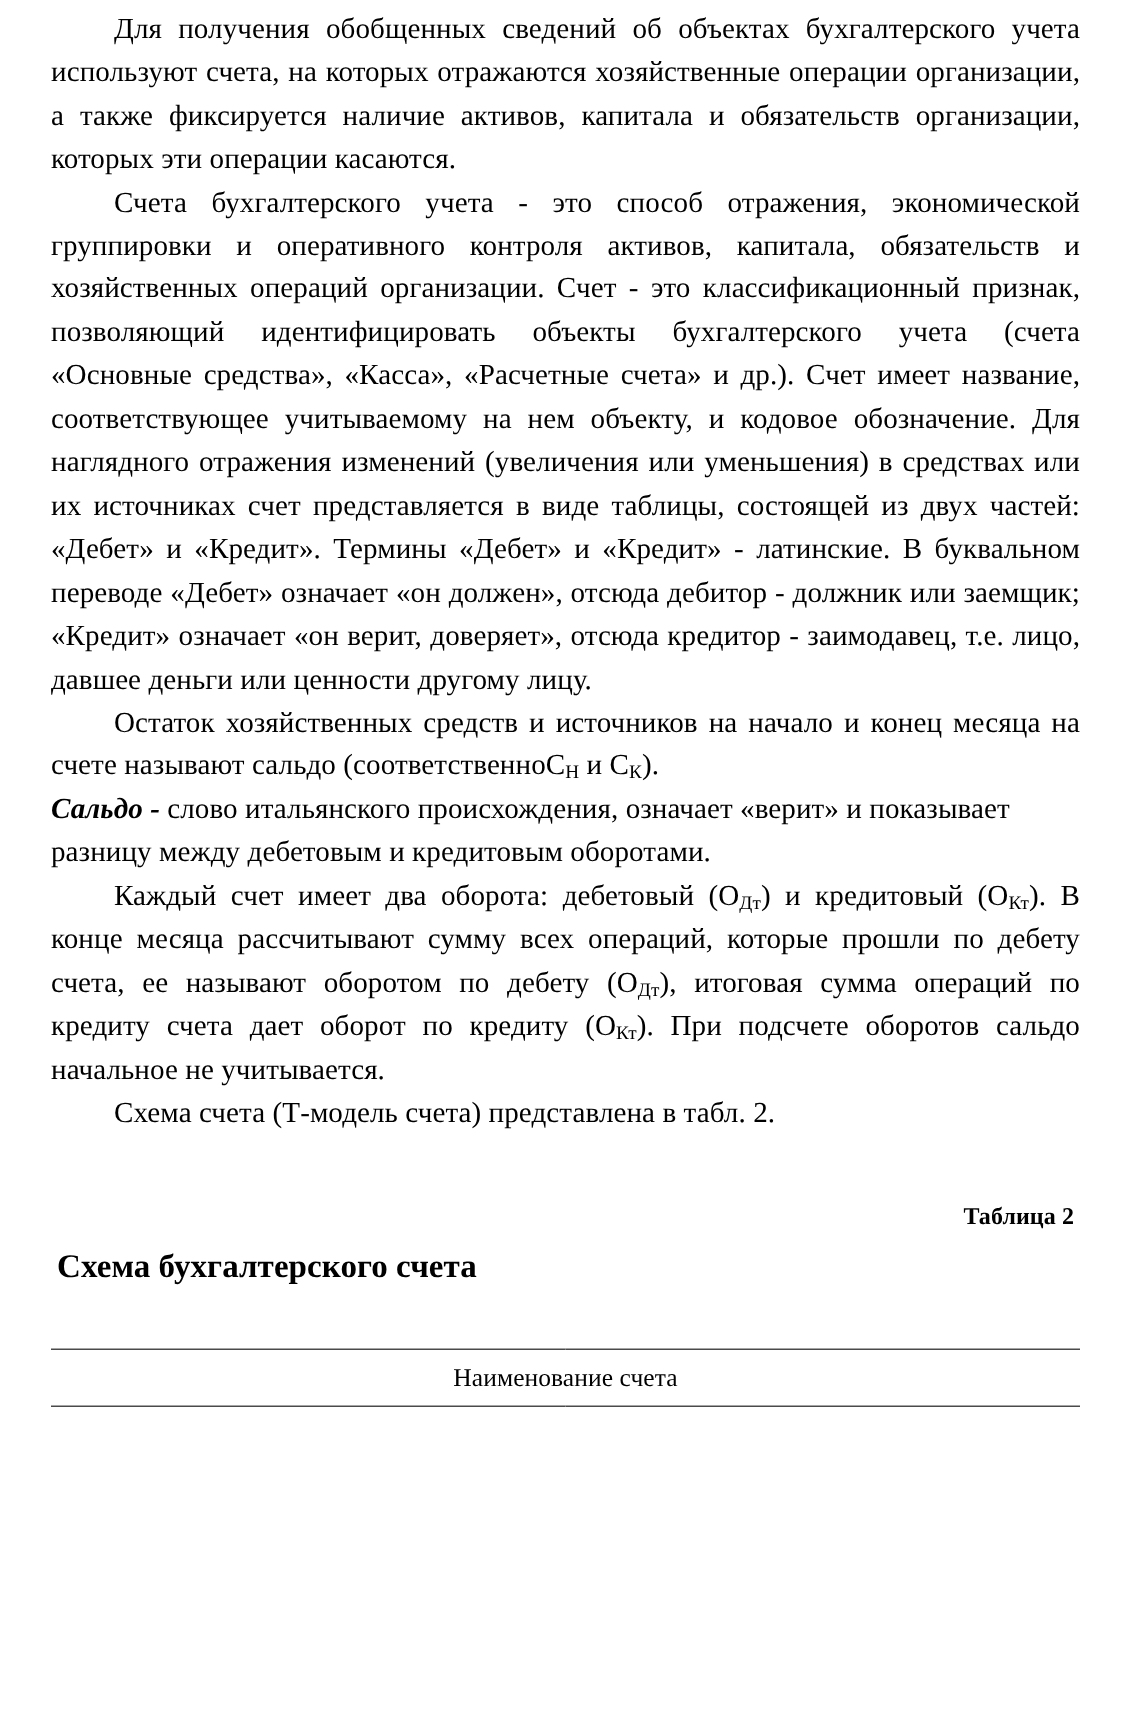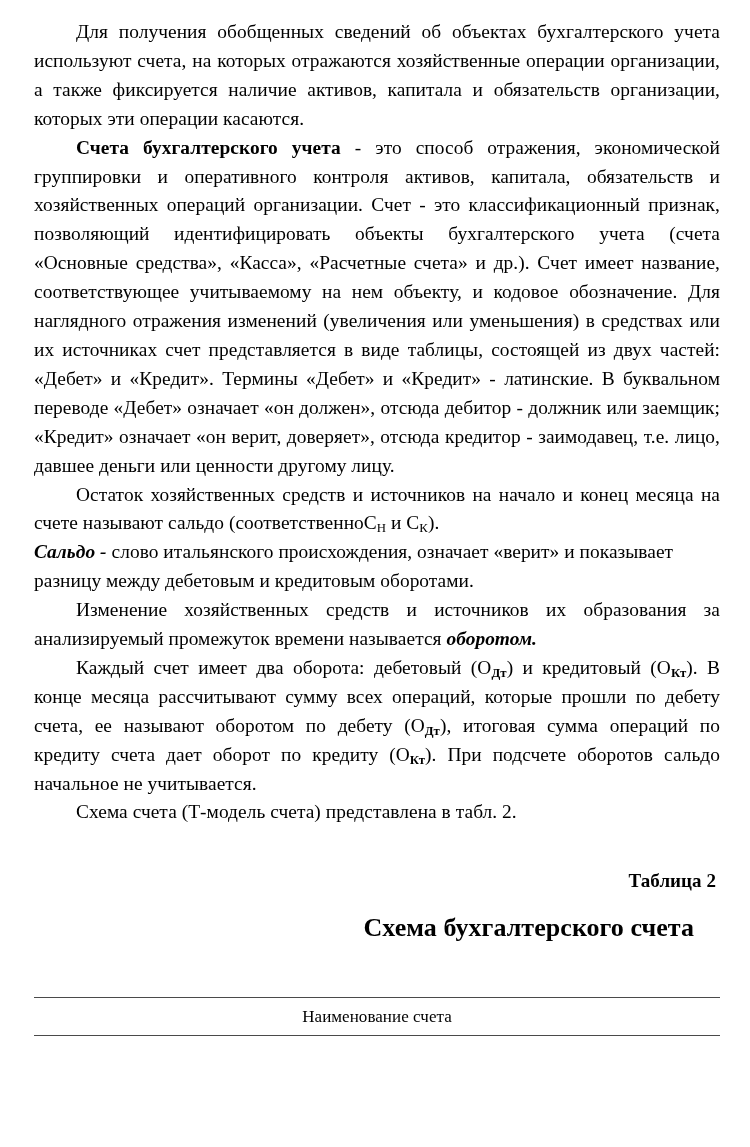--- a/index.html
+++ b/index.html
@@ -14,63 +14,63 @@
     overflow: hidden;
     font-family: "Liberation Serif", "DejaVu Serif", serif;
     color: #000000;
     -webkit-font-smoothing: antialiased;
   }
   .page {
     position: relative;
     width: 750px;
     height: 1147px;
     box-sizing: border-box;
-    padding: 18px 30px 0 34px;
+    padding: 6px 30px 0 34px;
   }
   .doc-body {
     font-size: 19.4px;
     line-height: 28.9px;
     text-align: justify;
     text-justify: inter-word;
     letter-spacing: 0.05px;
   }
   p.para {
     margin: 0;
     text-indent: 42px;
     text-align: justify;
   }
   
-  .b { font-weight: bold; }
+  .b { font-weight: normal; }
   .bi { font-weight: bold; font-style: italic; margin-top: 36px; }
   sub {
     font-size: 0.66em;
     line-height: 0;
     vertical-align: -0.22em;
   }
   .saldo-para {
     margin: 0;
     text-indent: 0;
     text-align: justify;
   }
   .saldo-para .forced {
     display: block;
   }
   .table-num {
     margin: 0;
     text-align: right;
     font-weight: bold;
-    font-size: 19px;
+    font-size: 16px;
     line-height: 28.9px;
     padding-right: 4px;
   }
   .table-title {
-    margin: 18px;
-    text-align: right;
+    margin: 4px;
+    text-align: left;
     font-weight: bold;
-    font-size: 26px;
+    font-size: 22px;
     line-height: 28.9px;
     padding-right: 8px;
   }
   .gap-before-tablenum { height: 40px; }
   .gap-after-title { height: 36px; }
   .acct-table {
     width: 100%;
     border-collapse: collapse;
     table-layout: fixed;
   }
@@ -92,21 +92,20 @@
   <div class="doc-body">
 
     <p class="para">Для получения обобщенных сведений об объектах бухгалтерского учета используют счета, на которых отражаются хозяйственные операции организации, а также фиксируется наличие активов, капитала и обязательств организации, которых эти операции касаются.</p>
 
     <p class="para"><span class="b">Счета бухгалтерского учета</span><span> - это способ отражения, экономической группировки и оперативного контроля активов, капитала, обязательств и хозяйственных операций организации. Счет - это классификационный признак, позволяющий идентифицировать объекты бухгалтерского учета (счета «Основные средства», «Касса», «Расчетные счета» и др.). Счет имеет название, соответствующее учитываемому на нем объекту, и кодовое обозначение. Для наглядного отражения изменений (увеличения или уменьшения) в средствах или их источниках счет представляется в виде таблицы, состоящей из двух частей: «Дебет» и «Кредит». Термины «Дебет» и «Кредит» - латинские. В буквальном переводе «Дебет» означает «он должен», отсюда дебитор - должник или заемщик; «Кредит» означает «он верит, доверяет», отсюда кредитор - заимодавец, т.е. лицо, давшее деньги или ценности другому лицу.</span></p>
 
     <p class="para"><span>Остаток хозяйственных средств и источников на начало и конец месяца на счете называют сальдо (соответственноС</span><sub>Н</sub><span> и С</span><sub>К</sub><span>).</span></p>
 
     <p class="saldo-para"><span class="bi">Сальдо -</span><span> слово итальянского происхождения, означает «верит» и показывает</span><span class="forced">разницу между дебетовым и кредитовым оборотами.</span></p>
 
-    <p class="para"><span>Изменение хозяйственных средств и источников их образования за анализируемый промежуток времени называется </span><span class="bi">оборотом.</span></p>
 
     <p class="para"><span>Каждый счет имеет два оборота: дебетовый (О</span><sub class="b">Дт</sub><span>) и кредитовый (О</span><sub class="b">Кт</sub><span>). В конце месяца рассчитывают сумму всех операций, которые прошли по дебету счета, ее называют оборотом по дебету (О</span><sub class="b">Дт</sub><span>), итоговая сумма операций по кредиту счета дает оборот по кредиту (О</span><sub class="b">Кт</sub><span>). При подсчете оборотов сальдо начальное не учитывается.</span></p>
 
 
     <p class="para">Схема счета (Т-модель счета) представлена в табл. 2.</p>
 
     <div class="gap-before-tablenum"></div>
 
     <p class="table-num">Таблица 2</p>
 

